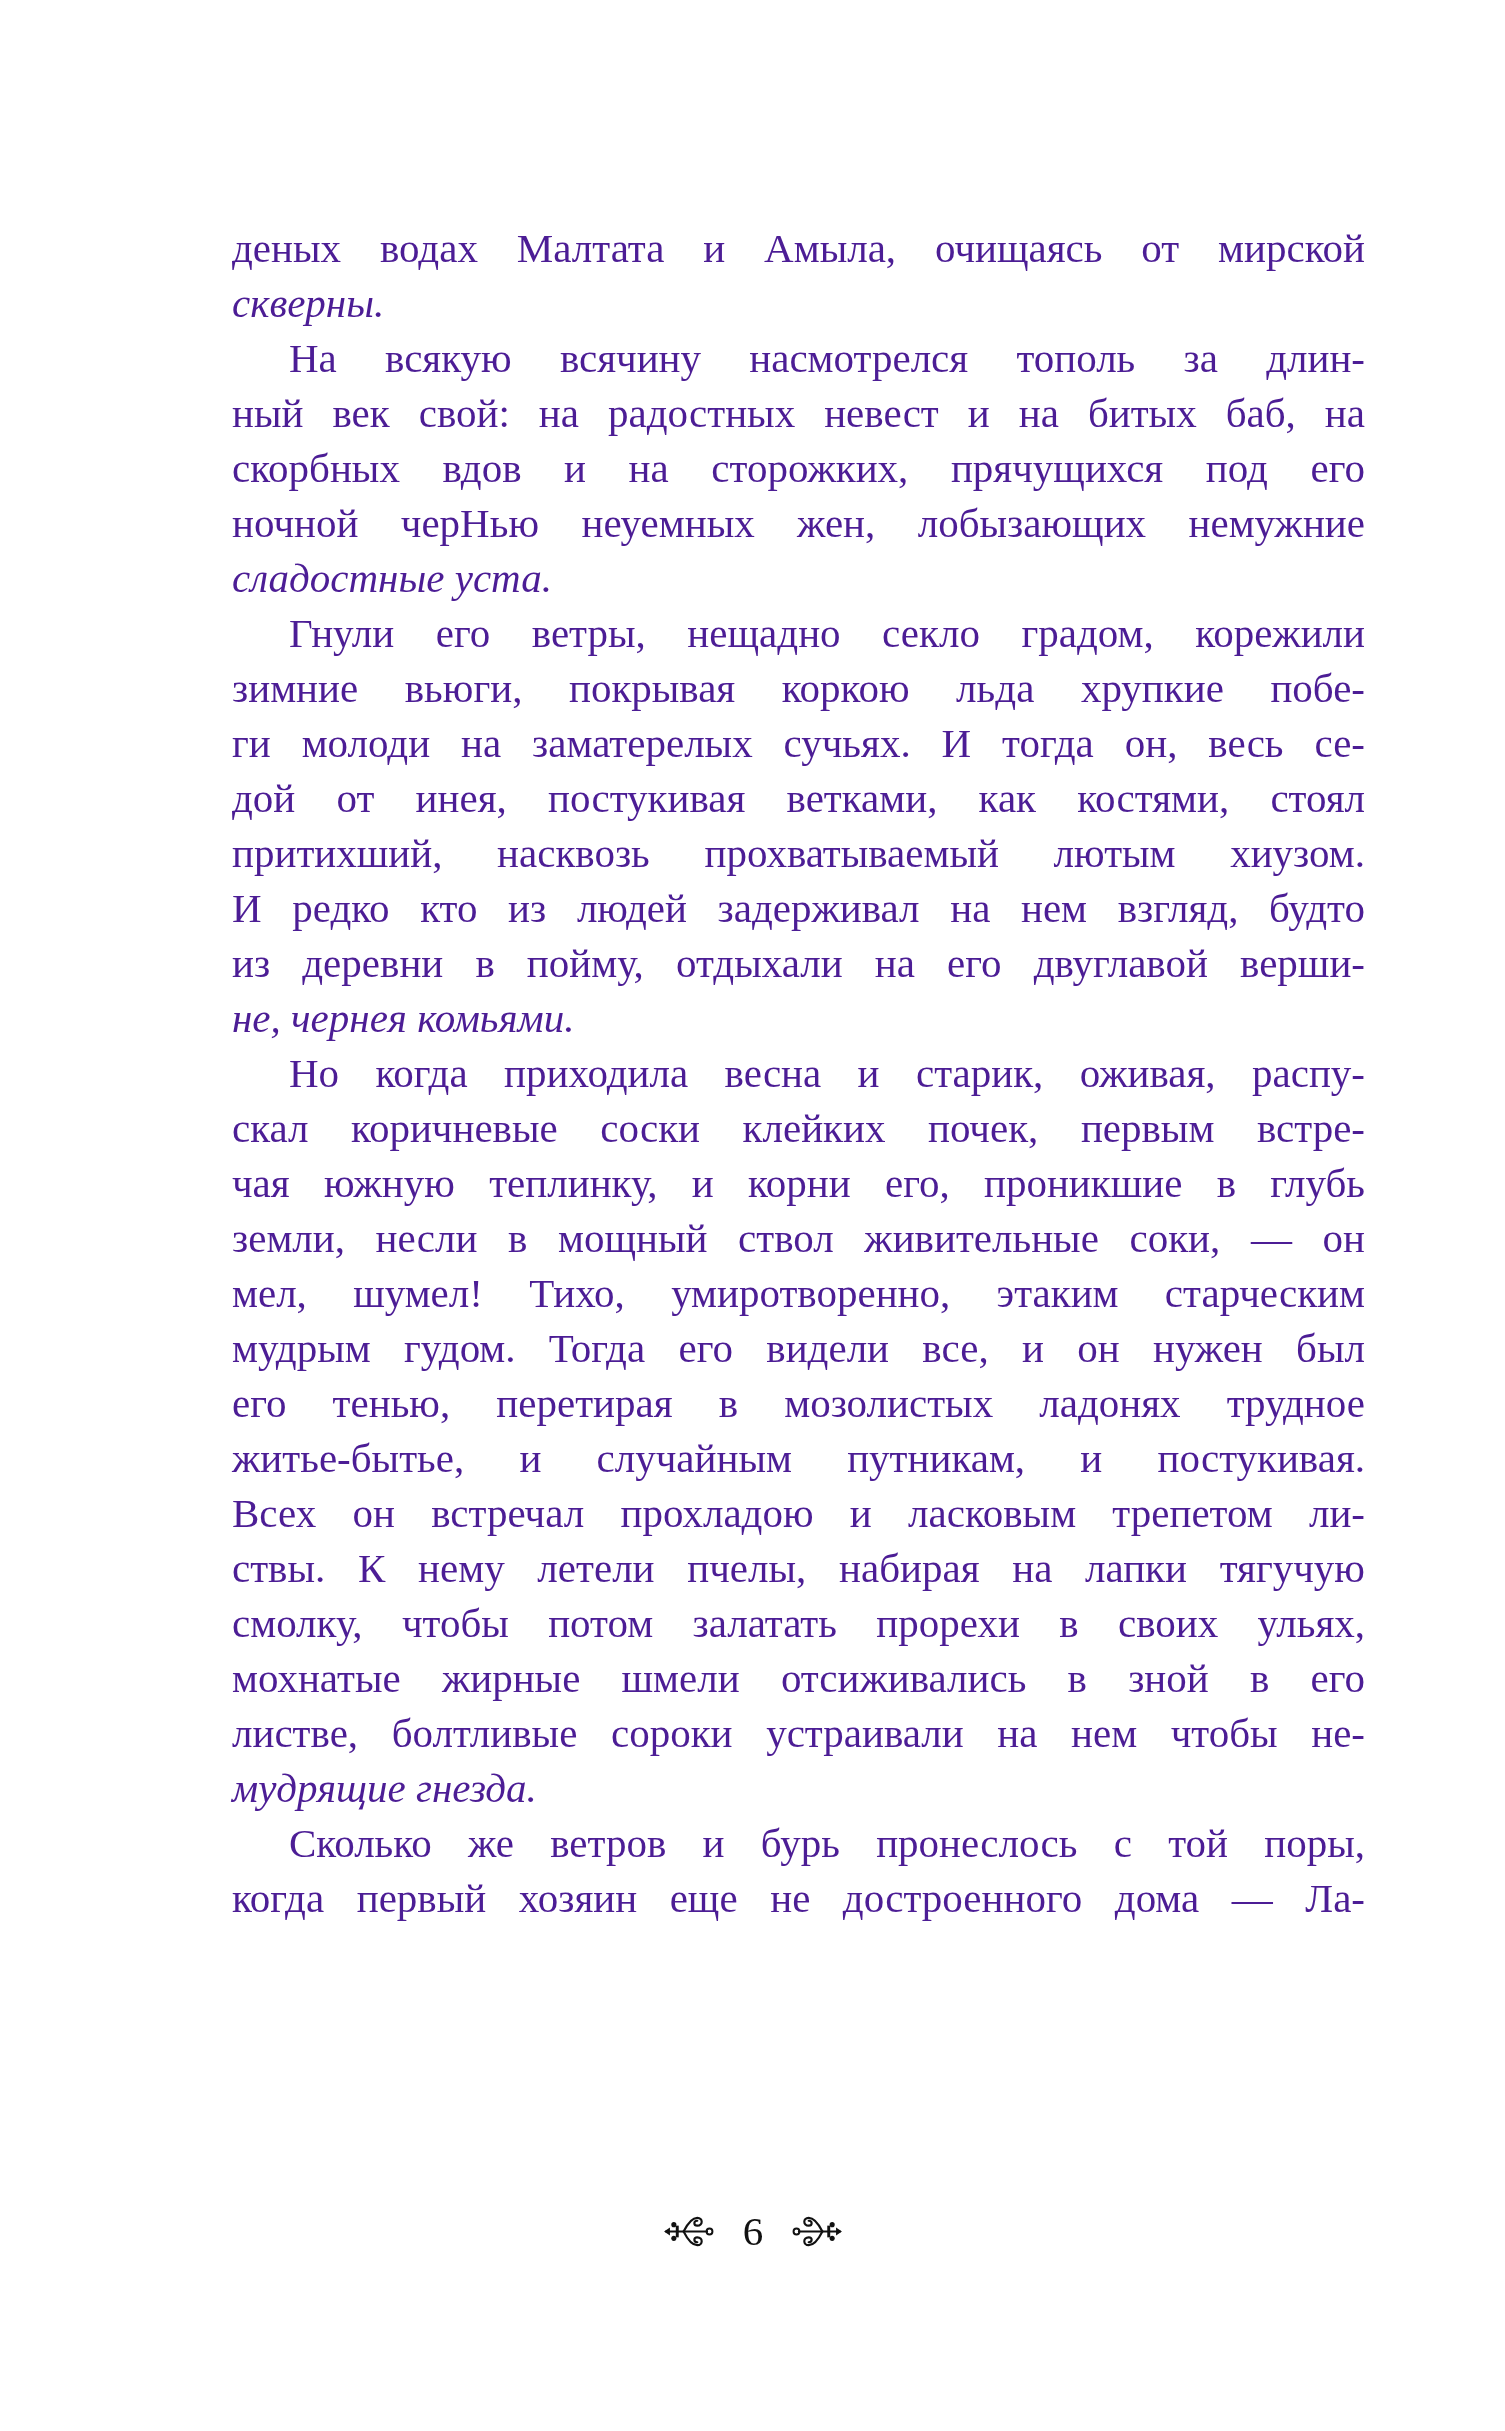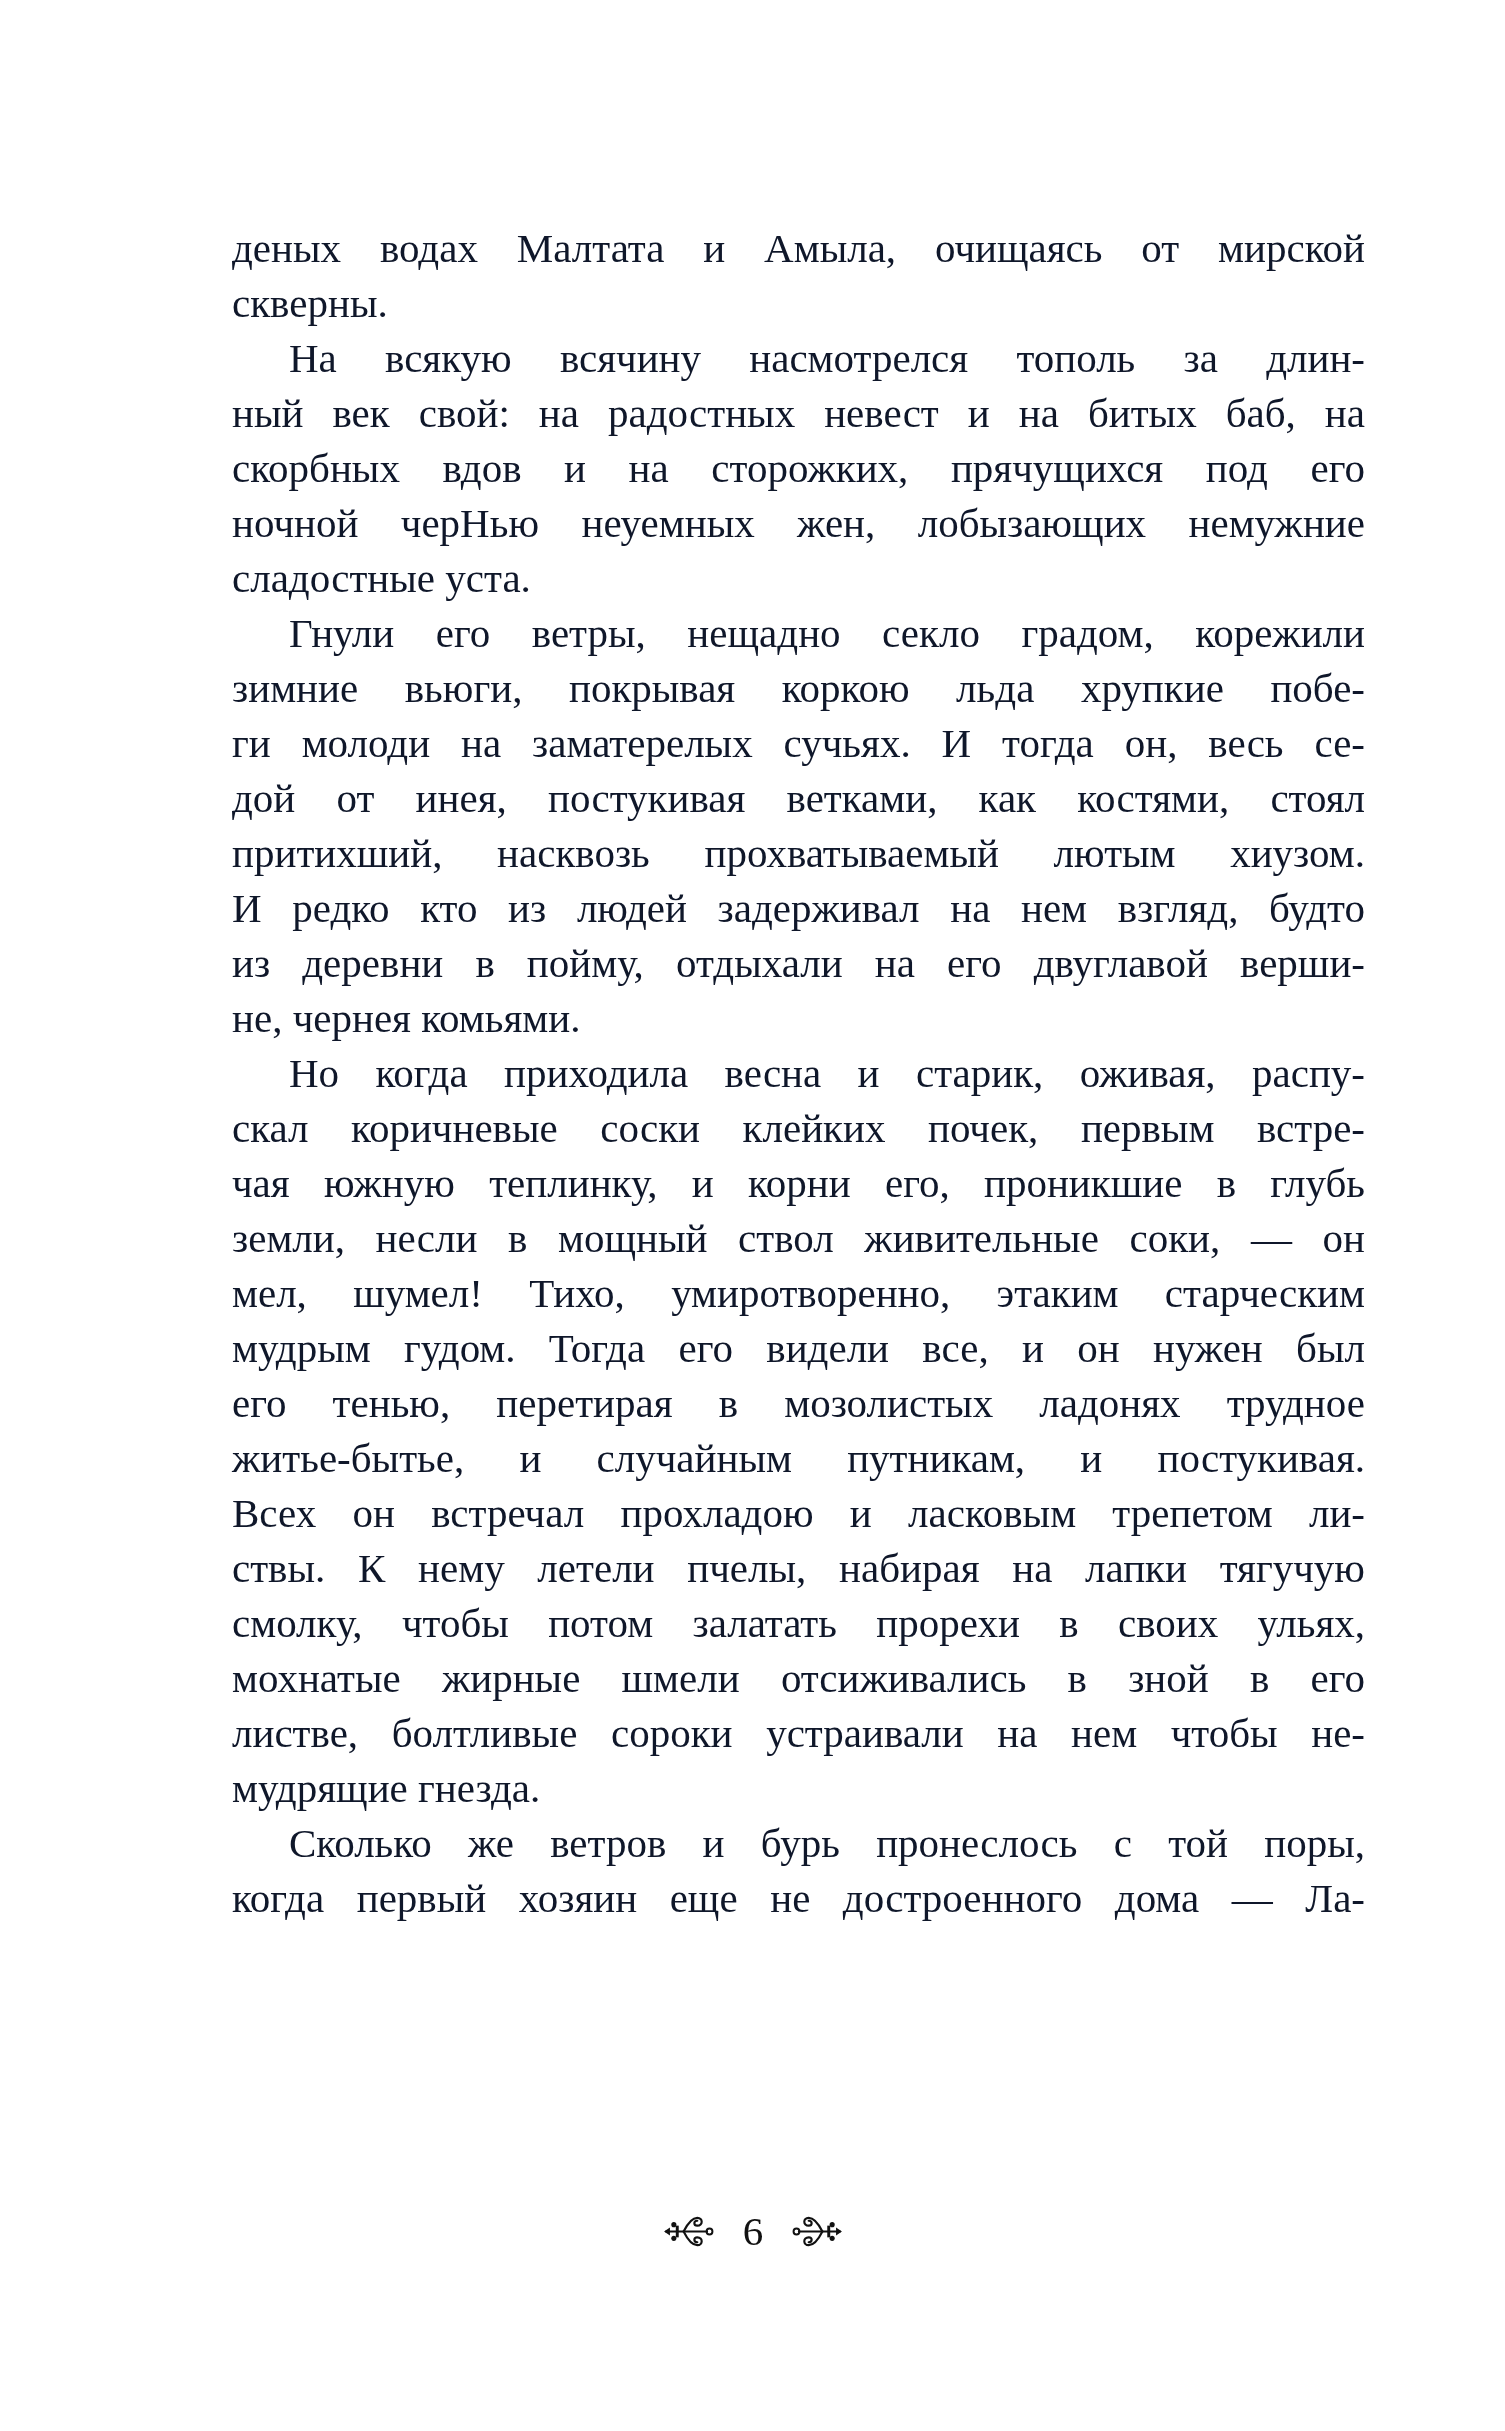--- a/index.html
+++ b/index.html
@@ -14,31 +14,32 @@
       overflow: hidden;
     }
     .page {
       position: absolute;
       left: 232px;
       top: 221px;
       width: 1133px;
       font-family: "Liberation Serif", "DejaVu Serif", serif;
       font-size: 41px;
       line-height: 55px;
-      color: #0f172a;
+      color: #4c1d95;
     }
     .line {
       display: block;
       white-space: nowrap;
       text-align: justify;
       text-align-last: justify;
       height: 55px;
     }
     .line.last {
       text-align-last: left;
+      font-style: italic;
     }
     .line.indent {
       padding-left: 57px;
     }
     .footer {
       position: absolute;
       top: 2210px;
       left: 0;
       width: 1506px;
       display: flex;

